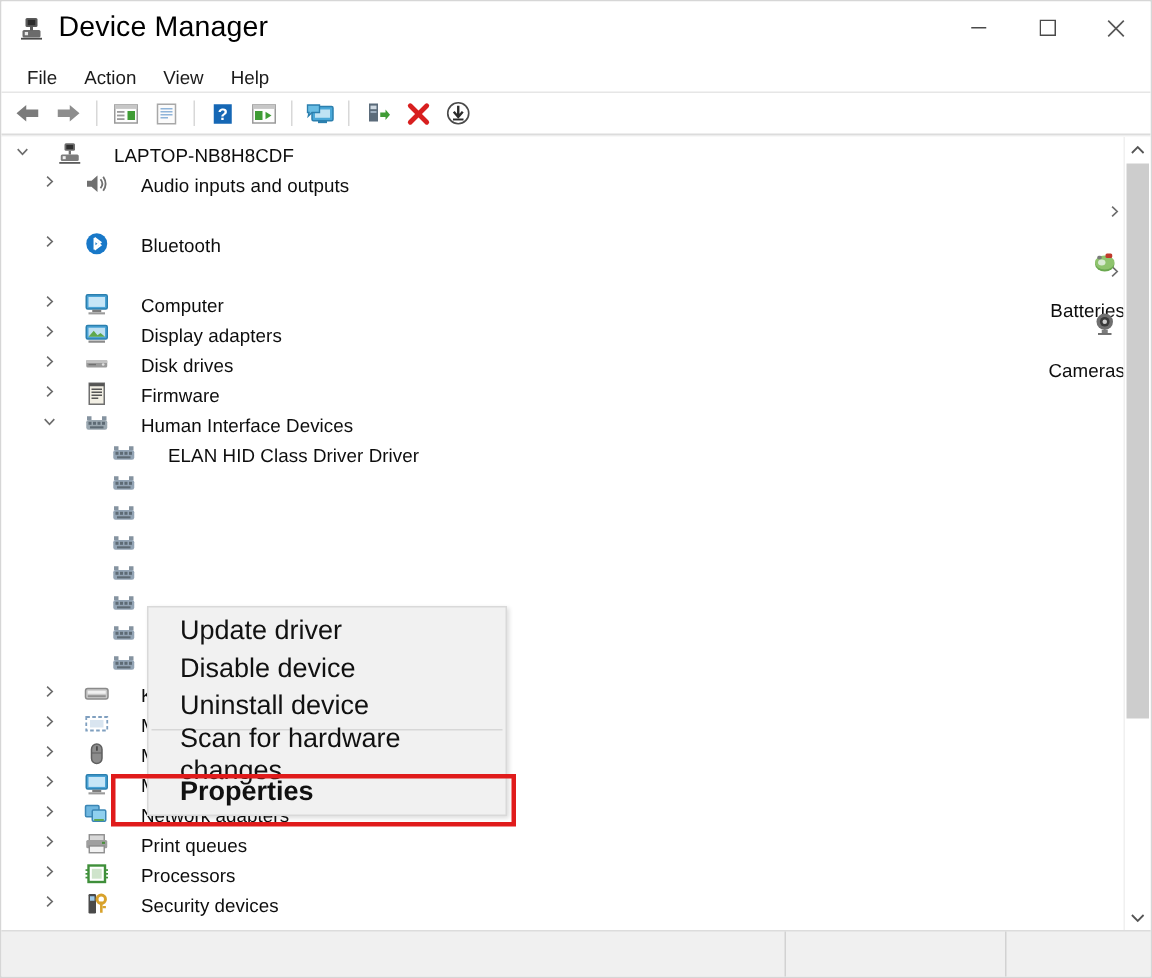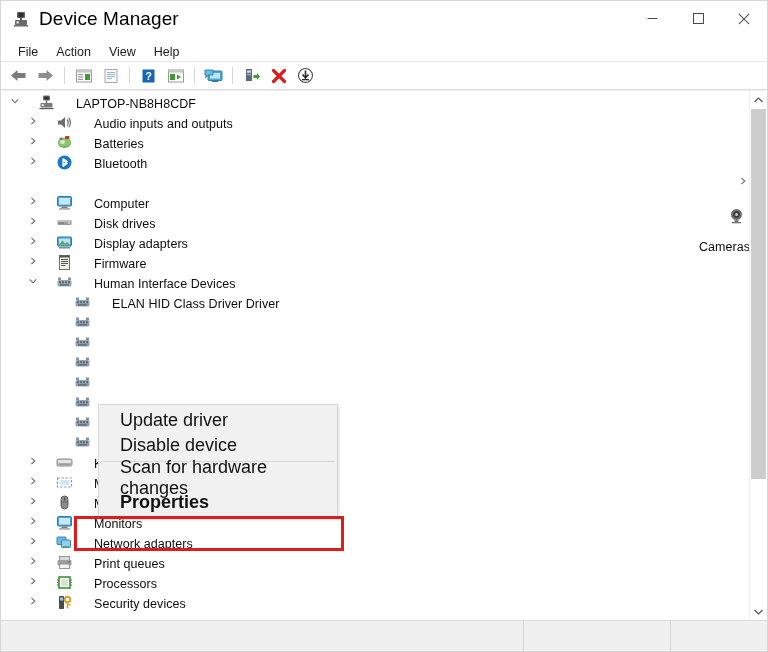--- a/index.html
+++ b/index.html
@@ -289,21 +289,21 @@
               <path d="M2.4 0.8 L5.8 4 L2.4 7.2" fill="none" stroke="#6d6d6d" stroke-width="1.1"></path>
             </svg>
           </div>
           <span class="nicon"><svg width="17" height="17" viewBox="0 0 17 17">
               <path d="M2 6.5 L5 6.5 L9 3 L9 14 L5 10.5 L2 10.5 Z" fill="#6f6f6f"></path>
               <path d="M11 5.5 Q13.5 8.5 11 11.5" fill="none" stroke="#6f6f6f" stroke-width="1.2"></path>
               <path d="M12.8 3.8 Q16 8.5 12.8 13.2" fill="none" stroke="#6f6f6f" stroke-width="1.2"></path>
             </svg></span>
           <span class="nlabel">Audio inputs and outputs</span>
         </div>
-        <div class="node" style="padding-left: 24px;">
+        <div class="node" style="padding-left: 24px; flex-direction: column;">
           <div class="chev">
             <svg width="8" height="8" viewBox="0 0 8 8">
               <path d="M2.4 0.8 L5.8 4 L2.4 7.2" fill="none" stroke="#6d6d6d" stroke-width="1.1"></path>
             </svg>
           </div>
           <span class="nicon"><svg width="17" height="17" viewBox="0 0 17 17">
               <ellipse cx="8.5" cy="9" rx="6.5" ry="5" fill="#6aa84f"></ellipse>
               <ellipse cx="8.5" cy="8" rx="6.5" ry="4.6" fill="#8fc46e"></ellipse>
               <rect x="9" y="2" width="4.5" height="3" rx="1" fill="#c03a2b"></rect>
               <rect x="3.5" y="3.5" width="3" height="2.4" rx="1" fill="#7a7a7a"></rect>
@@ -352,40 +352,40 @@
             </svg></span>
           <span class="nlabel">Computer</span>
         </div>
         <div class="node" style="padding-left: 24px;">
           <div class="chev">
             <svg width="8" height="8" viewBox="0 0 8 8">
               <path d="M2.4 0.8 L5.8 4 L2.4 7.2" fill="none" stroke="#6d6d6d" stroke-width="1.1"></path>
             </svg>
           </div>
           <span class="nicon"><svg width="17" height="17" viewBox="0 0 17 17">
+              <rect x="1.5" y="3" width="14" height="9" rx="1" fill="#4aa3d6" stroke="#2b7fae" stroke-width="1"></rect>
+              <rect x="3" y="4.5" width="11" height="6" fill="#bfe0f2"></rect>
+              <path d="M3 10.5 L6.5 6.5 L9 9.5 L11 8 L14 10.5 Z" fill="#5fa84d"></path>
+              <rect x="3" y="13" width="11" height="1.5" fill="#8a8a8a"></rect>
+            </svg></span>
+          <span class="nlabel">Display adapters</span>
+        </div>
+        <div class="node" style="padding-left: 24px;">
+          <div class="chev">
+            <svg width="8" height="8" viewBox="0 0 8 8">
+              <path d="M2.4 0.8 L5.8 4 L2.4 7.2" fill="none" stroke="#6d6d6d" stroke-width="1.1"></path>
+            </svg>
+          </div>
+          <span class="nicon"><svg width="17" height="17" viewBox="0 0 17 17">
               <rect x="1.5" y="6" width="14" height="5" rx="1" fill="#9a9a9a"></rect>
               <rect x="1.5" y="6" width="14" height="2" fill="#c2c2c2"></rect>
               <circle cx="12.8" cy="9" r="0.9" fill="#e0e0e0"></circle>
               <rect x="3" y="8.6" width="5" height="0.9" fill="#707070"></rect>
             </svg></span>
           <span class="nlabel">Disk drives</span>
-        </div>
-        <div class="node" style="padding-left: 24px;">
-          <div class="chev">
-            <svg width="8" height="8" viewBox="0 0 8 8">
-              <path d="M2.4 0.8 L5.8 4 L2.4 7.2" fill="none" stroke="#6d6d6d" stroke-width="1.1"></path>
-            </svg>
-          </div>
-          <span class="nicon"><svg width="17" height="17" viewBox="0 0 17 17">
-              <rect x="1.5" y="3" width="14" height="9" rx="1" fill="#4aa3d6" stroke="#2b7fae" stroke-width="1"></rect>
-              <rect x="3" y="4.5" width="11" height="6" fill="#bfe0f2"></rect>
-              <path d="M3 10.5 L6.5 6.5 L9 9.5 L11 8 L14 10.5 Z" fill="#5fa84d"></path>
-              <rect x="3" y="13" width="11" height="1.5" fill="#8a8a8a"></rect>
-            </svg></span>
-          <span class="nlabel">Display adapters</span>
         </div>
         <div class="node" style="padding-left: 24px;">
           <div class="chev">
             <svg width="8" height="8" viewBox="0 0 8 8">
               <path d="M2.4 0.8 L5.8 4 L2.4 7.2" fill="none" stroke="#6d6d6d" stroke-width="1.1"></path>
             </svg>
           </div>
           <span class="nicon"><svg width="17" height="17" viewBox="0 0 17 17">
               <rect x="3.5" y="1.5" width="10" height="14" fill="#f2efe4" stroke="#6f6f6f" stroke-width="1"></rect>
               <rect x="3.5" y="1.5" width="10" height="2" fill="#555"></rect>
@@ -636,20 +636,21 @@
               <rect x="10.7" y="7" width="1.7" height="7.5" fill="#d8a22c"></rect>
               <rect x="12.4" y="10" width="2.2" height="1.5" fill="#d8a22c"></rect>
             </svg></span>
           <span class="nlabel">Security devices</span>
         </div>
       </div>
 
     <div class="ctxmenu" id="ctxmenu" style="left:97px;top:313px;width:240px;">
         <div class="ctxitem">Update driver</div>
         <div class="ctxitem">Disable device</div>
+        <div class="ctxitem">Uninstall device</div>
         <div class="ctxsep"></div>
         <div class="ctxitem">Scan for hardware changes</div>
         <div class="ctxitem bold">Properties</div>
       </div>
 
     <div class="redbox" style="left:73px;top:425px;width:270px;height:35px;"></div>
 
     <div class="vscroll">
       <div class="sbarrow up">
         <svg width="9" height="6" viewBox="0 0 9 6">

